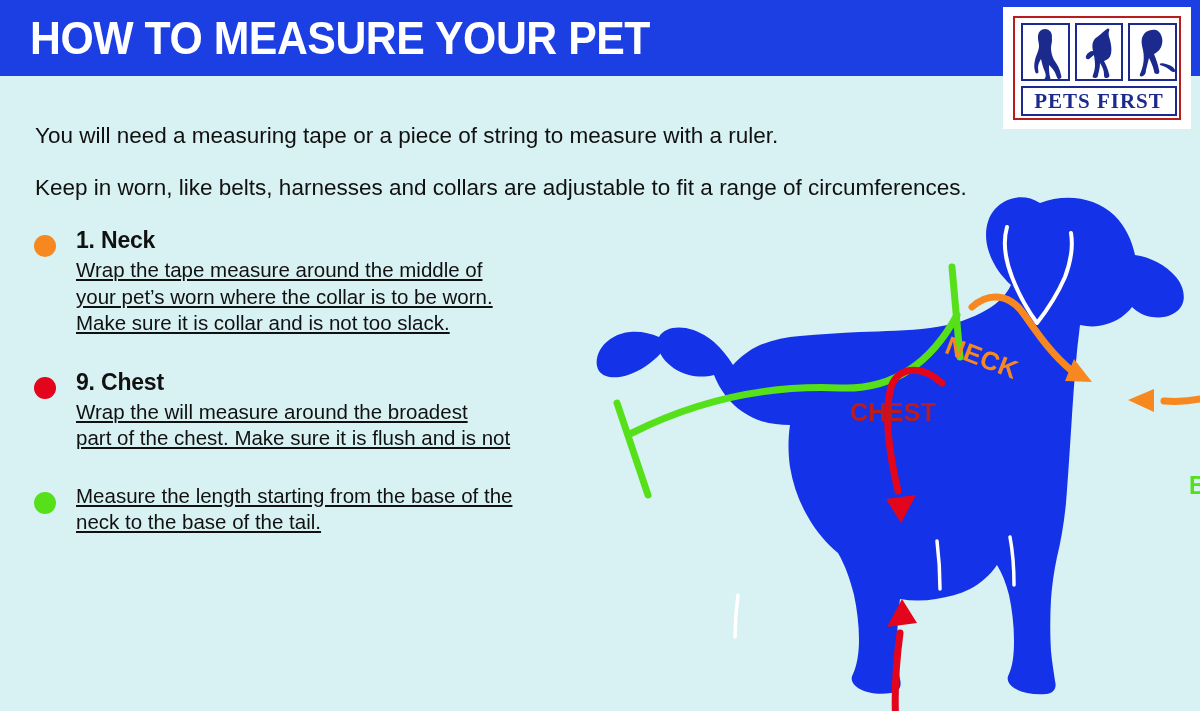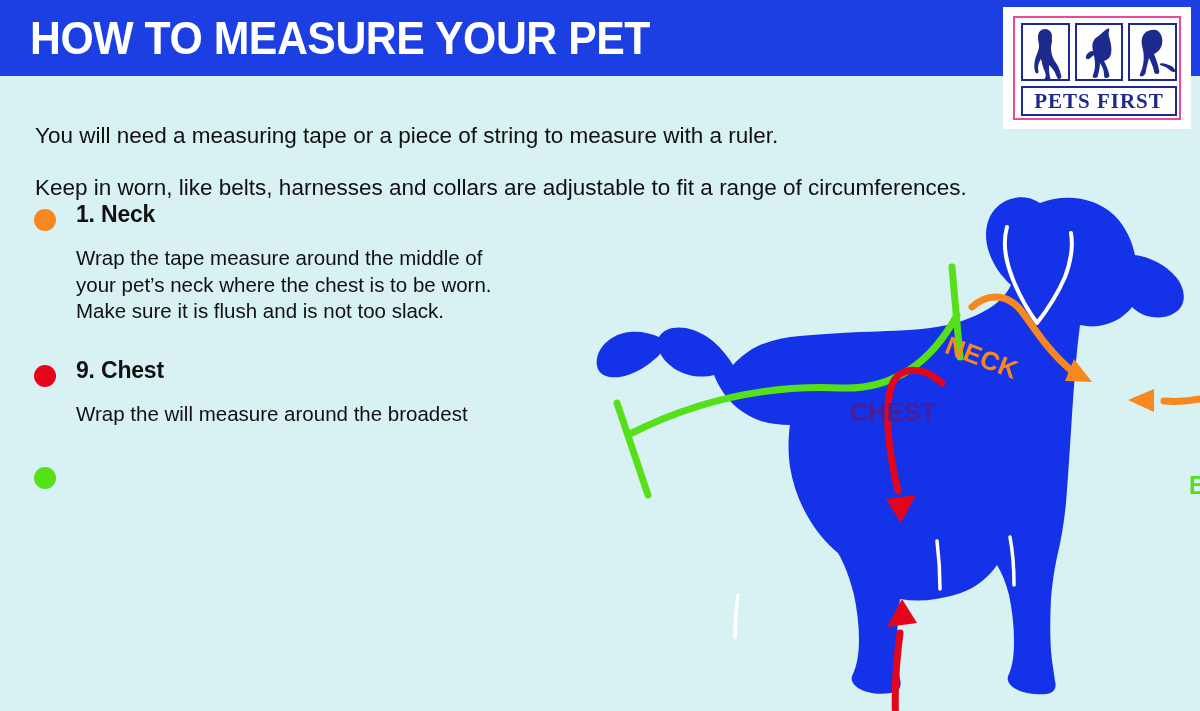--- a/index.html
+++ b/index.html
@@ -54,21 +54,21 @@
     width: 188px;
     height: 122px;
     background: #ffffff;
   }
   .logo-inner {
     position: absolute;
     left: 10px;
     top: 9px;
     width: 168px;
     height: 104px;
-    border: 2px solid #ec4899;
+    border: 2px solid #b91c1c;
     box-sizing: border-box;
   }
   .logo-panels {
     position: absolute;
     left: 6px;
     top: 5px;
     width: 156px;
     height: 58px;
     display: flex;
     gap: 5px;
@@ -110,21 +110,21 @@
     color: #111111;
     font-size: 22.5px;
     line-height: 32px;
   }
   .intro div { white-space: nowrap; margin-top: 20px; }
 
   
   .steps {
     position: absolute;
     left: 30px;
-    top: 200px;
+    top: 226px;
     width: 520px;
   }
   .step { position: relative; margin-bottom: 31px; }
   .bullet {
     position: absolute;
     left: 4px;
     top: 9px;
     width: 22px;
     height: 22px;
     border-radius: 50%;
@@ -134,21 +134,22 @@
     font-size: 23px;
     font-weight: bold;
     color: #111111;
     line-height: 29px;
     letter-spacing: -0.2px;
   }
   .step-desc {
     font-size: 20.5px;
     color: #111111;
     line-height: 26.5px;
-    margin-top: 16px;
+    margin-top: 2px;
+    text-decoration: underline;
   }
   .step-desc span { display: block; white-space: nowrap; }
 
   
   .illustration {
     position: absolute;
     left: 520px;
     top: 185px;
     width: 680px;
     height: 526px;
@@ -177,21 +178,21 @@
     color: #f7881f;
     transform: rotate(21deg);
     transform-origin: left top;
     letter-spacing: 0.5px;
     font-family: "Liberation Sans Narrow", "Liberation Sans", sans-serif;
   }
   #label-chest {
     left: 850px;
     top: 398px;
     font-size: 25px;
-    color: #4c1d95;
+    color: #b91c1c;
     letter-spacing: 0.3px;
     font-family: "Liberation Sans Narrow", "Liberation Sans", sans-serif;
   }
 </style>
 </head>
 <body>
 
 <div id="page">
 
   <div class="header-bar"></div>
@@ -229,39 +230,44 @@
   </div>
 
   <div class="steps">
 
     <div class="step">
       <span class="bullet" style="background:#f7881f"></span>
       <div class="step-body">
         <div class="step-title">1. Neck</div>
         <div class="step-desc">
           <span>Wrap the tape measure around the middle of</span>
-          <span>your pet’s neck where the chest is to be worn.</span>
-          <span>Make sure it is flush and is not too slack.</span>
+          <span>your pet’s worn where the collar is to be worn.</span>
+          <span>Make sure it is collar and is not too slack.</span>
         </div>
       </div>
     </div>
 
     <div class="step">
       <span class="bullet" style="background:#e3051b"></span>
       <div class="step-body">
         <div class="step-title">9. Chest</div>
         <div class="step-desc">
           <span>Wrap the will measure around the broadest</span>
+          <span>part of the chest. Make sure it is flush and is not</span>
         </div>
       </div>
     </div>
 
     <div class="step">
       <span class="bullet" style="background:#55e01a"></span>
       <div class="step-body">
+        <div class="step-desc">
+          <span>Measure the length starting from the base of the</span>
+          <span>neck to the base of the tail.</span>
+        </div>
       </div>
     </div>
 
   </div>
 
   <div class="illustration">
     <svg width="680" height="526" viewBox="0 0 680 526">
 
       <g>
         <path fill="#1433e8" d="

